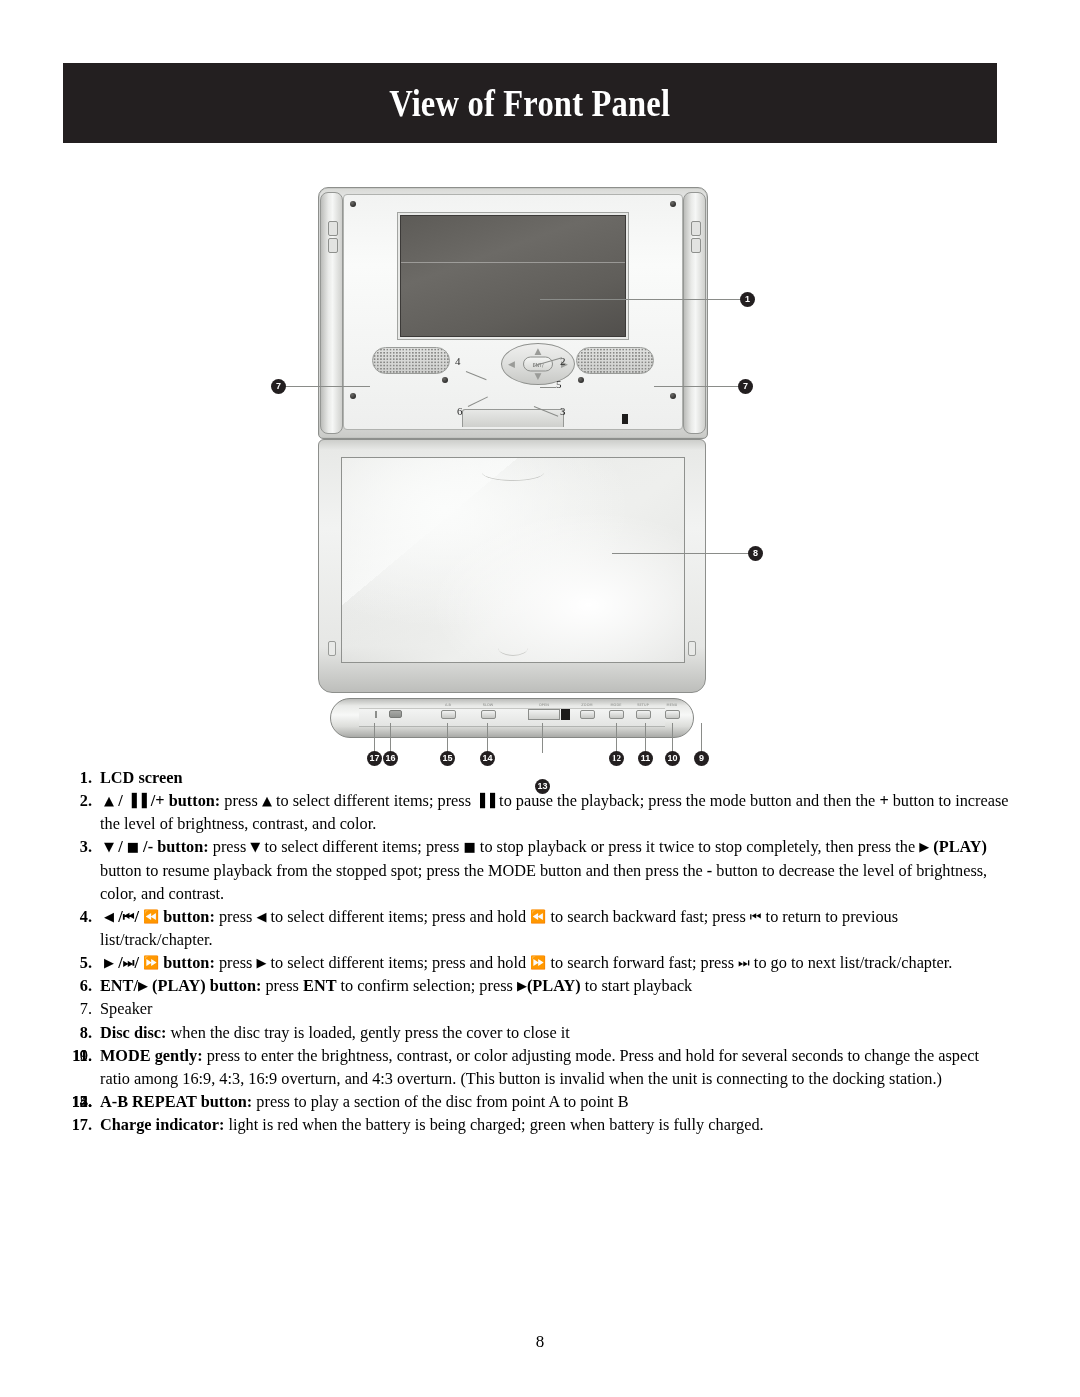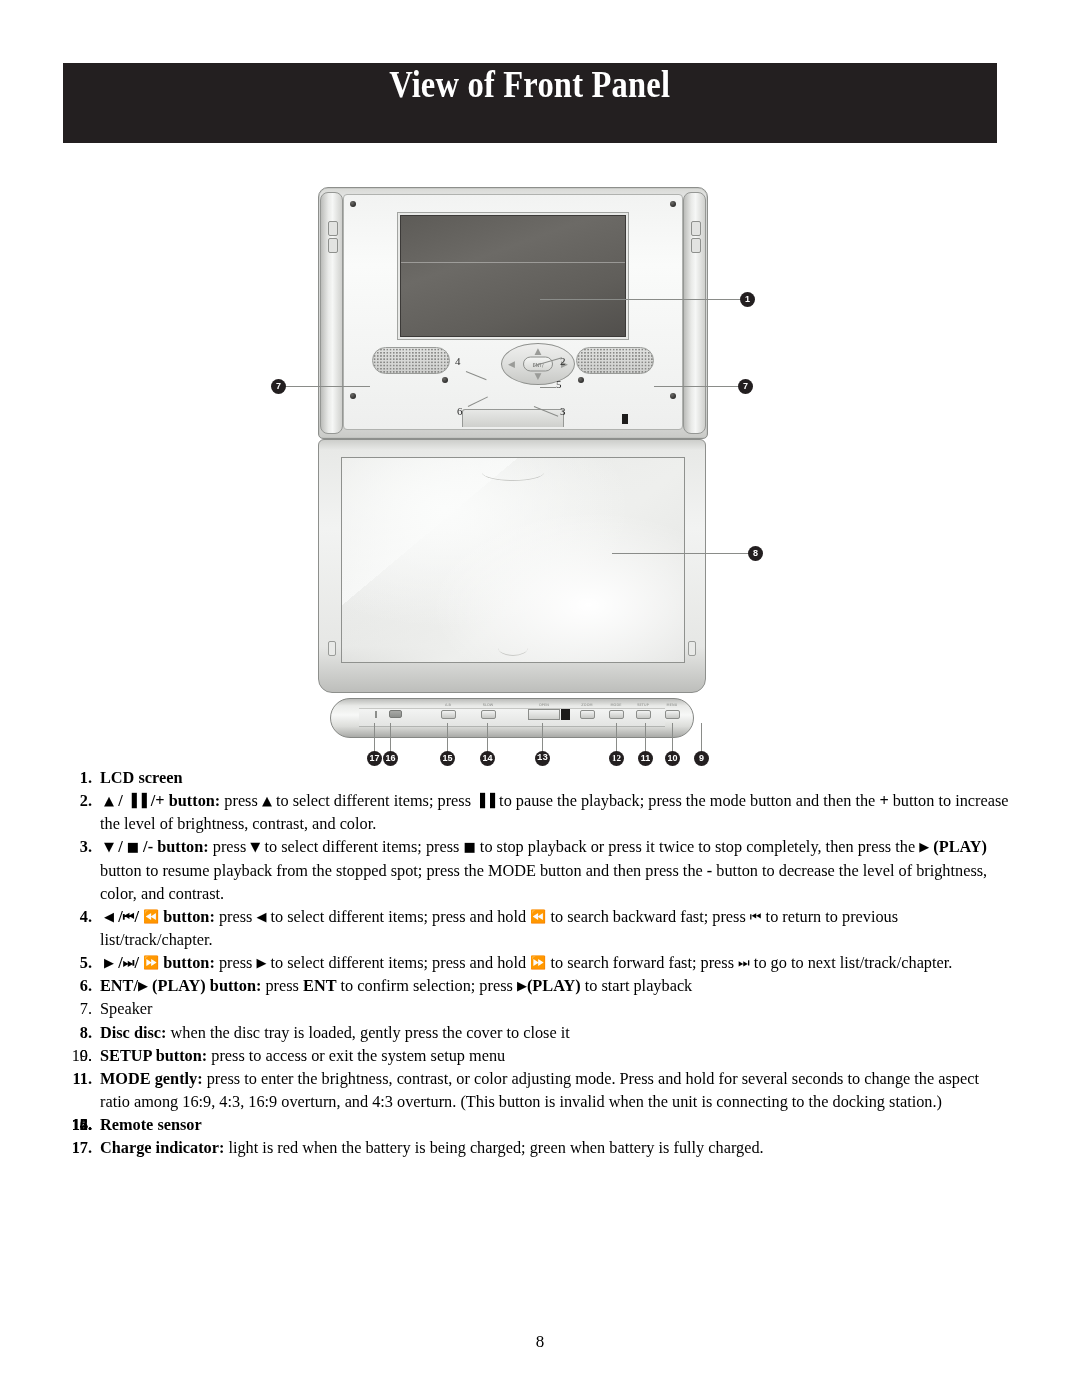--- a/index.html
+++ b/index.html
@@ -26,21 +26,21 @@
 
   
   .title-banner {
     position: absolute;
     left: 63px;
     top: 63px;
     width: 934px;
     height: 80px;
     background: #231f20;
     display: flex;
-    align-items: flex-start;
+    align-items: center;
     justify-content: center;
     box-sizing: border-box;
   }
   .title-text {
     color: #ffffff;
     font-family: "Liberation Serif", "DejaVu Serif", serif;
     font-weight: bold;
     font-size: 37px;
     letter-spacing: 0.2px;
     transform: scaleX(0.88);
@@ -545,21 +545,21 @@
     <div class="leader v" style="left:390px; top:548px; height:30px;"></div>
     <div class="callout" style="left:383px; top:576px;">16</div>
 
     <div class="leader v" style="left:447px; top:548px; height:30px;"></div>
     <div class="callout" style="left:440px; top:576px;">15</div>
 
     <div class="leader v" style="left:487px; top:548px; height:30px;"></div>
     <div class="callout" style="left:480px; top:576px;">14</div>
 
     <div class="leader v" style="left:542px; top:548px; height:30px;"></div>
-    <div class="callout" style="left:535px; top:576px;font-family:Liberation Mono, monospace;">13</div>
+    <div class="callout" style="left:535px; top:604px;">13</div>
 
     <div class="leader v" style="left:616px; top:548px; height:30px;"></div>
     <div class="callout" style="left:609px; top:576px;font-family:Liberation Serif, serif;">12</div>
 
     <div class="leader v" style="left:645px; top:548px; height:30px;"></div>
     <div class="callout" style="left:638px; top:576px;">11</div>
 
     <div class="leader v" style="left:672px; top:548px; height:30px;"></div>
     <div class="callout" style="left:665px; top:576px;">10</div>
 
@@ -571,24 +571,23 @@
   <div class="list" id="list-root">
       <div class="item"><span class="num">1.</span><span><span class="lead">LCD screen</span></span></div>
       <div class="item"><span class="num">2.</span><span><span>&nbsp;</span><span class="lead glyph">▲</span><span class="lead"> / </span><span class="lead glyph">▐▐</span><span class="lead"> /+ button:</span><span> press </span><span class="glyph">▲</span><span> to select different items; press </span><span class="glyph">▐▐</span><span> to pause the playback; press the mode button and then the </span><span class="lead">+</span><span> button to increase the level of brightness, contrast, and color.</span></span></div>
       <div class="item"><span class="num">3.</span><span><span>&nbsp;</span><span class="lead glyph">▼</span><span class="lead"> / </span><span class="lead glyph">■</span><span class="lead"> /- button:</span><span> press </span><span class="glyph">▼</span><span> to select different items; press </span><span class="glyph">■</span><span> to stop playback or press it twice to stop completely, then press the </span><span class="glyph">▶</span><span class="lead"> (PLAY)</span><span> button to resume playback from the stopped spot; press the MODE button and then press the </span><span class="lead">-</span><span> button to decrease the level of brightness, color, and contrast.</span></span></div>
       <div class="item"><span class="num">4.</span><span><span>&nbsp;</span><span class="lead glyph">◀</span><span class="lead"> /</span><span class="lead glyph">⏮</span><span class="lead">/ </span><span class="lead glyph">⏪</span><span class="lead"> button:</span><span> press </span><span class="glyph">◀</span><span> to select different items; press and hold </span><span class="glyph">⏪</span><span> to search backward fast; press </span><span class="glyph">⏮</span><span> to return to previous list/track/chapter.</span></span></div>
       <div class="item"><span class="num">5.</span><span><span>&nbsp;</span><span class="lead glyph">▶</span><span class="lead"> /</span><span class="lead glyph">⏭</span><span class="lead">/ </span><span class="lead glyph">⏩</span><span class="lead"> button:</span><span> press </span><span class="glyph">▶</span><span> to select different items; press and hold </span><span class="glyph">⏩</span><span> to search forward fast; press </span><span class="glyph">⏭</span><span> to go to next list/track/chapter.</span></span></div>
       <div class="item"><span class="num">6.</span><span><span class="lead">ENT/</span><span class="lead glyph">▶</span><span class="lead"> (PLAY) button:</span><span> press </span><span class="lead">ENT</span><span> to confirm selection; press </span><span class="glyph">▶</span><span class="lead">(PLAY)</span><span> to start playback</span></span></div>
       <div class="item plain"><span class="num">7.</span><span><span>Speaker</span></span></div>
       <div class="item"><span class="num">8.</span><span><span class="lead">Disc disc:</span><span> when the disc tray is loaded, gently press the cover to close it</span></span></div>
       <div class="item plain"><span class="num">9.</span></div>
-      <div class="item plain"><span class="num">10.</span><span><span class="lead">SETUP button:</span><span> press to access or exit the system setup menu</span></span></div>
+      <div class="item plain"><span class="num">10.</span></div>
       <div class="item"><span class="num">11.</span><span><span class="lead">MODE gently:</span><span> press to enter the brightness, contrast, or color adjusting mode.  Press and hold for several seconds to change the aspect ratio among 16:9, 4:3, 16:9 overturn, and 4:3 overturn. (This button is invalid when the unit is connecting to the docking station.)</span></span></div>
       <div class="item"><span class="num">12.</span></div>
       <div class="item"><span class="num">14.</span></div>
-      <div class="item"><span class="num">15.</span></div>
-      <div class="item"><span class="num">16.</span><span><span class="lead">Remote sensor</span></span></div>
+      <div class="item"><span class="num">15.</span><span><span class="lead">A-B REPEAT button:</span><span> press to play a section of the disc from point A to point B</span></span></div>
       <div class="item"><span class="num">17.</span><span><span class="lead">Charge indicator:</span><span> light is red when the battery is being charged; green when battery is fully charged.</span></span></div>
     </div>
 
   <div class="pageno">8</div>
 
 </div>
 
 </body></html>

